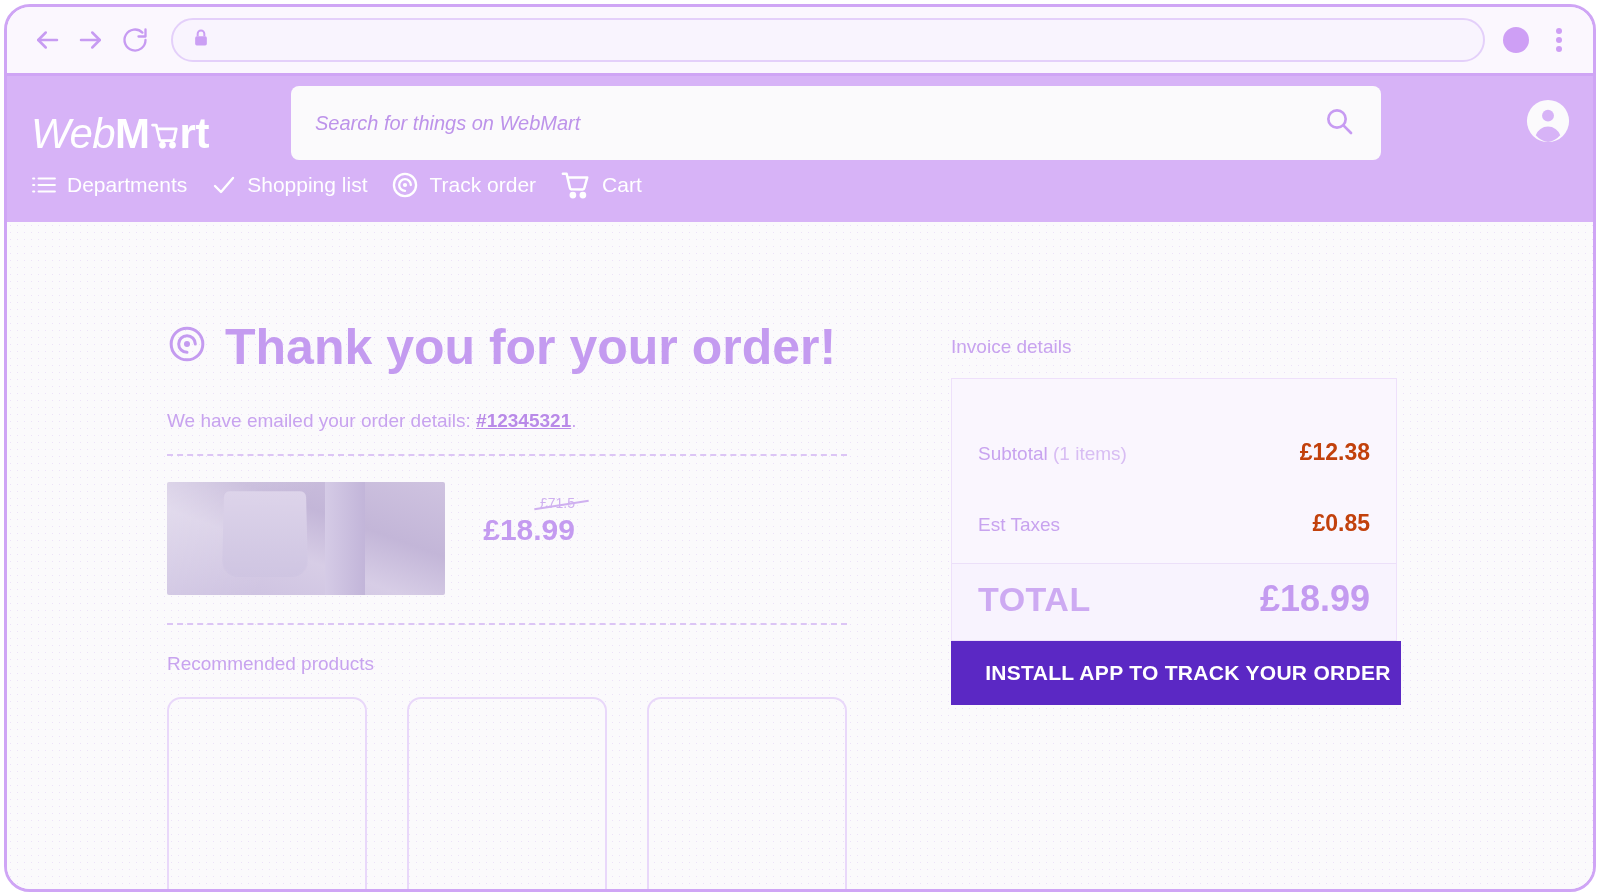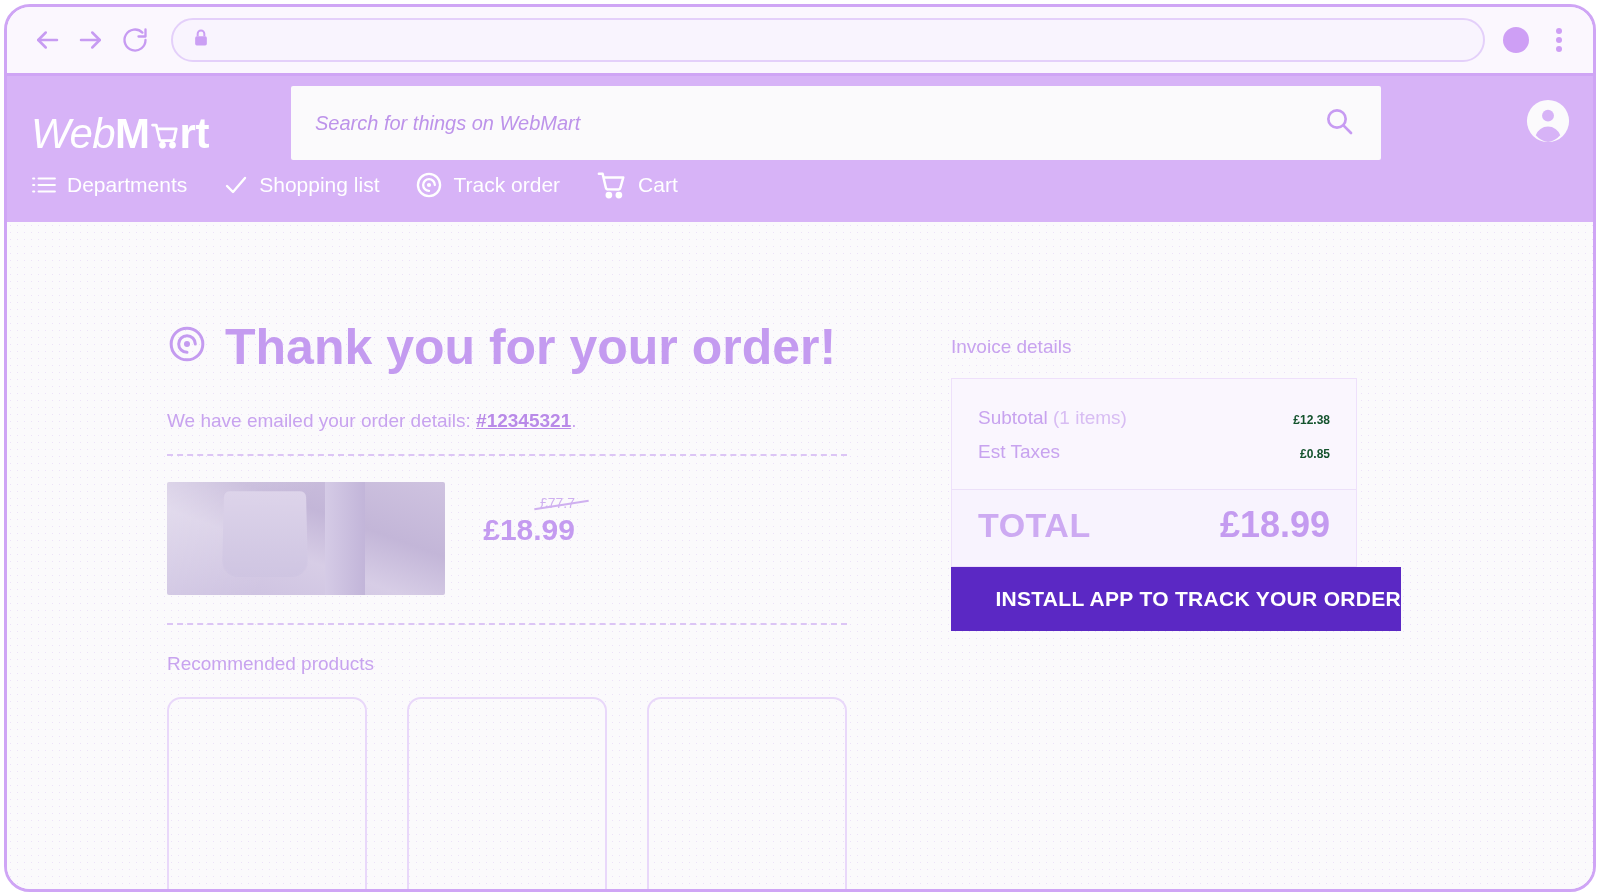--- a/index.html
+++ b/index.html
@@ -101,21 +101,21 @@
     width: 30px; height: 30px;
     position: relative;
     transform: translateY(2px);
   }
   #logo .logo-rt { font-weight: bold; }
 
   #search-box {
     flex: 0 1 1090px;
     height: 74px;
     background: #fbfafc;
-    border-radius: 2px;
+    border-radius: 8px;
     display: flex;
     align-items: center;
     padding: 0 26px 0 24px;
     margin-left: 32px;
   }
   #search-input {
     flex: 1;
     border: none;
     outline: none;
     background: transparent;
@@ -124,21 +124,21 @@
     font-style: italic;
     color: #b98ae8;
   }
   #search-input::placeholder { color: #bd93ea; font-style: italic; opacity: 1; }
 
   #account-icon { margin-left: auto; flex: none; padding-left: 30px; }
 
   #header-nav {
     display: flex;
     align-items: center;
-    gap: 36px;
+    gap: 24px;
     padding: 0 24px 22px 24px;
   }
   .nav-item {
     display: flex; align-items: center; gap: 10px;
     color: #ffffff;
     font-size: 21px;
     white-space: nowrap;
   }
   .nav-item .nav-icon { display: flex; align-items: center; flex: none; }
 
@@ -256,54 +256,54 @@
   .rec-card {
     width: 200px; height: 260px;
     border: 2px solid #e9d8fa;
     border-radius: 14px;
     background: transparent;
   }
 
   
   #invoice-title { font-size: 19px; color: #c8a3ef; margin-bottom: 20px; }
   #invoice-card {
-    width: 406px;
+    width: 446px;
     border: 1px solid #eee0fb;
     background: #faf6fe;
     text-align: right;
   }
   #invoice-lines { padding: 22px 26px 20px 26px; }
   .invoice-line {
     display: flex; justify-content: space-between; align-items: baseline;
     padding: 6px 0;
   }
   .invoice-label { font-size: 19px; color: #c8a3ef; }
   .invoice-label .sub-count { color: #d8bdf3; }
-  .invoice-value { font-size: 12px; font-weight: bold; color: #14532d; }
+  .invoice-value { font-size: 23px; font-weight: bold; color: #c2410c; margin-top: 32px; }
 
   #invoice-total {
     display: flex; justify-content: space-between; align-items: center;
     padding: 14px 26px 20px 26px;
     border-top: 1px solid #ece0f9;
     background: #f8f3fe;
   }
   #total-label { font-size: 34px; font-weight: bold; color: #cdaaf2; letter-spacing: 0.5px; }
   #total-value { font-size: 36px; font-weight: bold; color: #c49bf0; }
 
   #install-cta {
     display: block;
     width: 450px;
     border: none;
     background: #5b28c4;
     color: #ffffff;
     font-family: "Liberation Sans", sans-serif;
     font-size: 21px;
     font-weight: bold;
     letter-spacing: 0.3px;
-    text-align: right;
+    text-align: center;
     padding: 20px 0 20px 24px;
     cursor: pointer;
   }
 </style>
 </head>
 <body>
 
 <div id="browser-window">
 
   <div id="browser-chrome">
@@ -451,21 +451,21 @@
 
         <p id="order-email-line">
           <span>We have emailed your order details: </span><a id="order-number" href="#">#12345321</a><span>.</span>
         </p>
 
         <hr class="divider">
 
         <div id="product-row">
           <div id="product-thumb"></div>
           <div id="product-prices">
-            <div><span id="price-old">£77.7</span></div>
+            <div><span id="price-old">£71.5</span></div>
             <div id="price-new">£18.99</div>
           </div>
         </div>
 
         <hr class="divider">
 
         <div id="recommended-title">Recommended products</div>
         <div id="recommended-cards">
           <div class="rec-card"></div>
           <div class="rec-card"></div>

